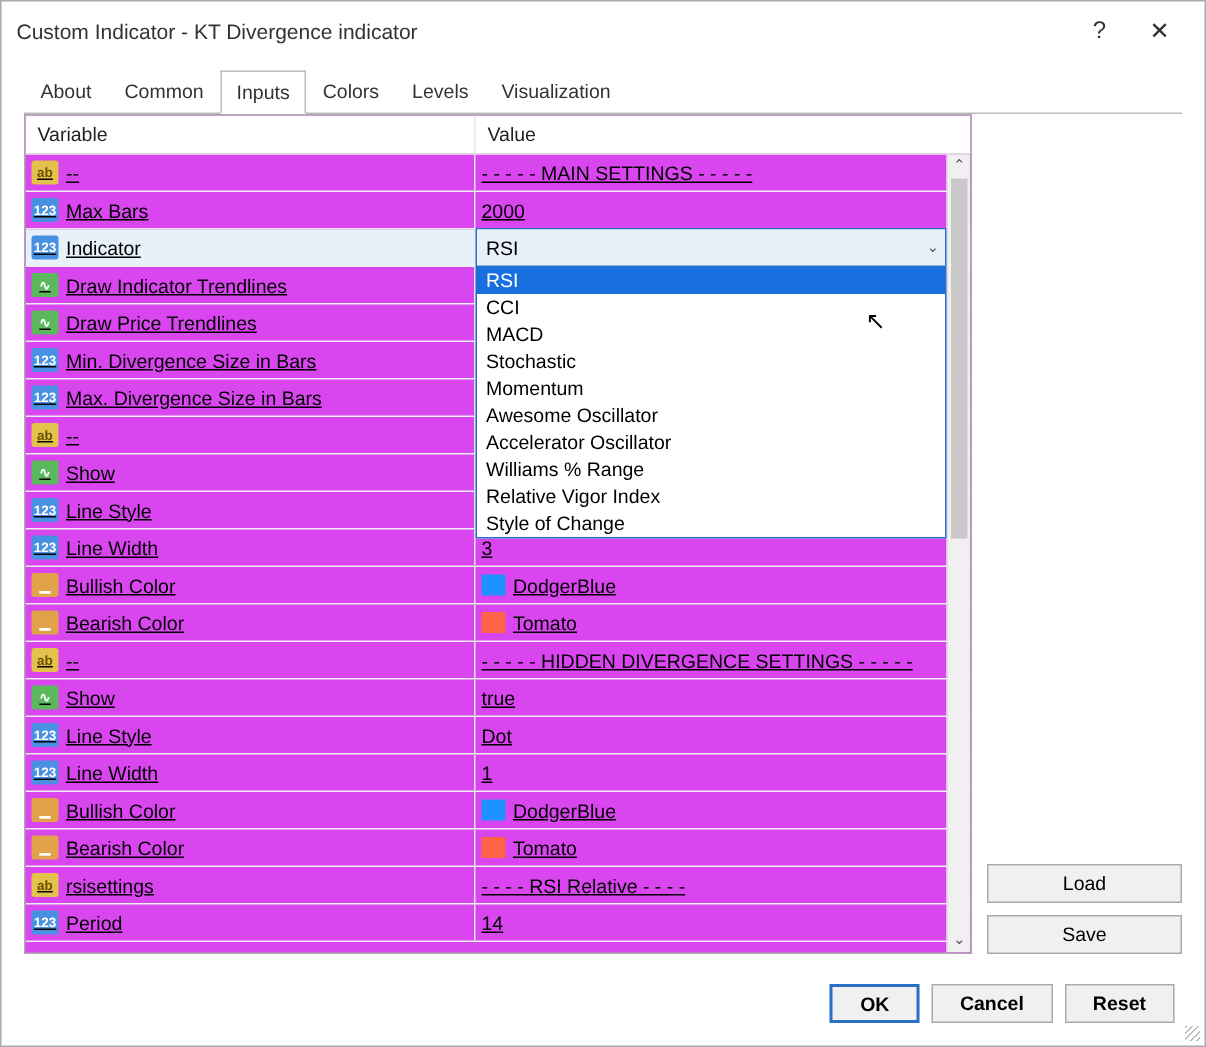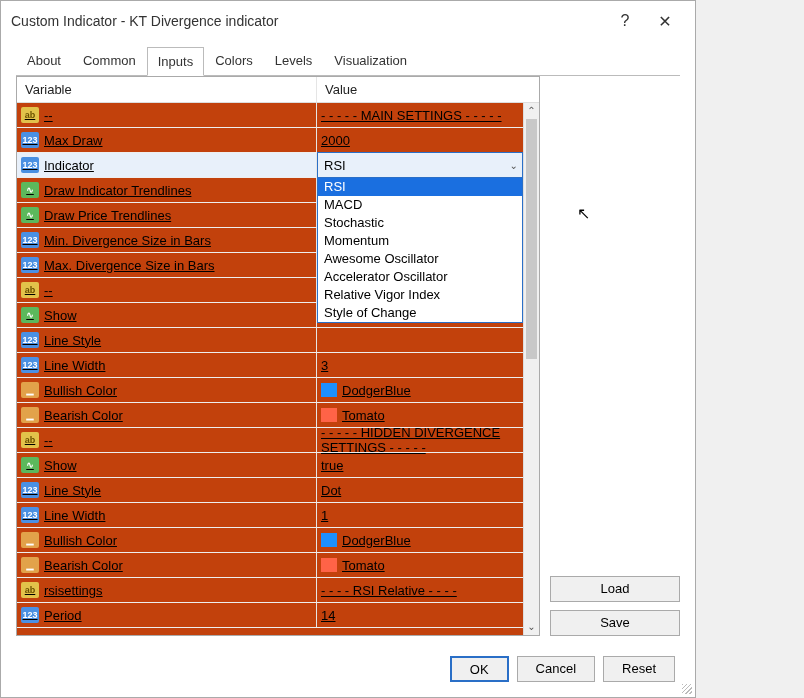--- a/index.html
+++ b/index.html
@@ -1,18 +1,18 @@
 <!DOCTYPE html>
 <html><head>
 <meta charset="utf-8">
 <style>
   * { box-sizing: border-box; font-family: "Segoe UI", Arial, sans-serif; }
   body { margin: 0; background: #f0f0f0; }
   .window {
-    width: 696px; height: 698px; background: #fff; border: 1px solid #aaa;
+    width: 804px; height: 698px; background: #fff; border: 1px solid #aaa;
     display: flex; flex-direction: column; position: relative;
   }
   .titlebar {
     height: 40px; display: flex; align-items: center; padding: 0 10px;
     font-size: 14px; color: #333;
   }
   .titlebar .title { flex: 1; }
   .titlebar .ctl { width: 40px; text-align: center; font-size: 16px; cursor: default; }
   .tabs {
     display: flex; padding: 5px 15px 0 15px; font-size: 13px; color: #333;
@@ -21,21 +21,21 @@
   .tab.active {
     border: 1px solid #bbb; border-bottom: 1px solid #fff; background: #fff;
     position: relative; top: 1px;
   }
   .content {
     flex: 1; border-top: 1px solid #bbb; margin: 0 15px 10px 15px;
     display: flex; gap: 10px; padding-top: 0;
   }
   .table-wrap {
     flex: 1; border: 1px solid #aaa; margin-top: 0; position: relative;
-    display: flex; flex-direction: column; overflow: hidden; background: #c2410c;
+    display: flex; flex-direction: column; overflow: hidden; background: #d946ef;
   }
   .thead { display: flex; background: #fff; border-bottom: 1px solid #ddd; }
   .thead .cell {
     padding: 5px 8px; font-size: 13px; color: #222;
   }
   .col-var { width: 300px; border-right: 1px solid #e5e5e5; }
   .col-val { flex: 1; }
   .tbody { flex: 1; overflow: hidden; position: relative; text-decoration: underline; }
   .row { display: flex; height: 25px; align-items: center; border-bottom: 1px solid #eee; font-size: 13px; }
   .row .cell { display: flex; align-items: center; padding: 0 4px; height: 100%; }
@@ -59,20 +59,21 @@
   }
   .btn {
     height: 26px; border: 1px solid #aaa; background: #f0f0f0;
     font-size: 13px; text-align: center; line-height: 24px; cursor: default;
     padding: 0 18px;
   }
   .btn.primary { border: 2px solid #2a6fc7; }
   .footer {
     display: flex; justify-content: flex-end; gap: 8px;
     padding: 10px 20px 15px 10px;
+    font-weight: bold;
   }
   .scrollbar {
     position: absolute; right: 0; top: 0; bottom: 0; width: 16px;
     background: #f0f0f0; border-left: 1px solid #ddd;
   }
   .sb-thumb {
     position: absolute; left: 2px; right: 2px; top: 16px; height: 240px;
     background: #c8c8c8; border-radius: 0;
   }
   .sb-arrow { position: absolute; left:0; right:0; height:16px; text-align:center; font-size:10px; line-height:16px; color:#555; }
@@ -130,21 +131,21 @@
               <span class="ico ico-ab">ab</span>
               <span>--</span>
             </div>
             <div class="cell col-val">
               <span>- - - - - MAIN SETTINGS - - - - -</span>
             </div>
           </div>
           <div class="row">
             <div class="cell col-var">
               <span class="ico ico-123">123</span>
-              <span>Max Draw</span>
+              <span>Max Bars</span>
             </div>
             <div class="cell col-val">
               <span>2000</span>
             </div>
           </div>
           <div class="row highlight">
             <div class="cell col-var">
               <span class="ico ico-123">123</span>
               <span>Indicator</span>
             </div>
@@ -325,25 +326,27 @@
         </div>
       </div>
 
       <div class="dropdown">
         <div class="dropdown-sel">
           <span>RSI</span>
           <span class="chev">⌄</span>
         </div>
         <div class="dd-list" id="ddlist">
             <div class="dd-item sel">RSI</div>
+            <div class="dd-item">CCI</div>
             <div class="dd-item">MACD</div>
             <div class="dd-item">Stochastic</div>
             <div class="dd-item">Momentum</div>
             <div class="dd-item">Awesome Oscillator</div>
             <div class="dd-item">Accelerator Oscillator</div>
+            <div class="dd-item">Williams % Range</div>
             <div class="dd-item">Relative Vigor Index</div>
             <div class="dd-item">Style of Change</div>
           </div>
       </div>
     </div>
 
     <div class="side-btns">
       <div class="btn">Load</div>
       <div class="btn">Save</div>
     </div>

